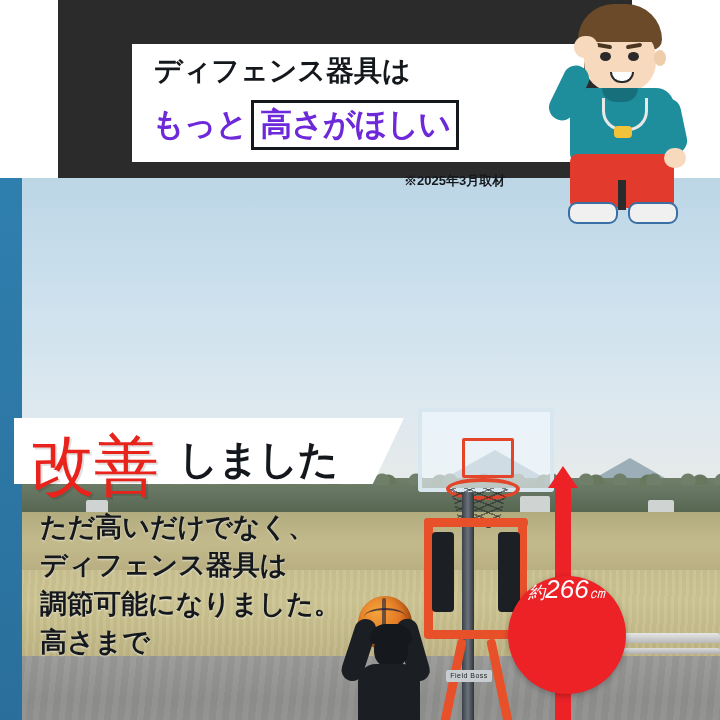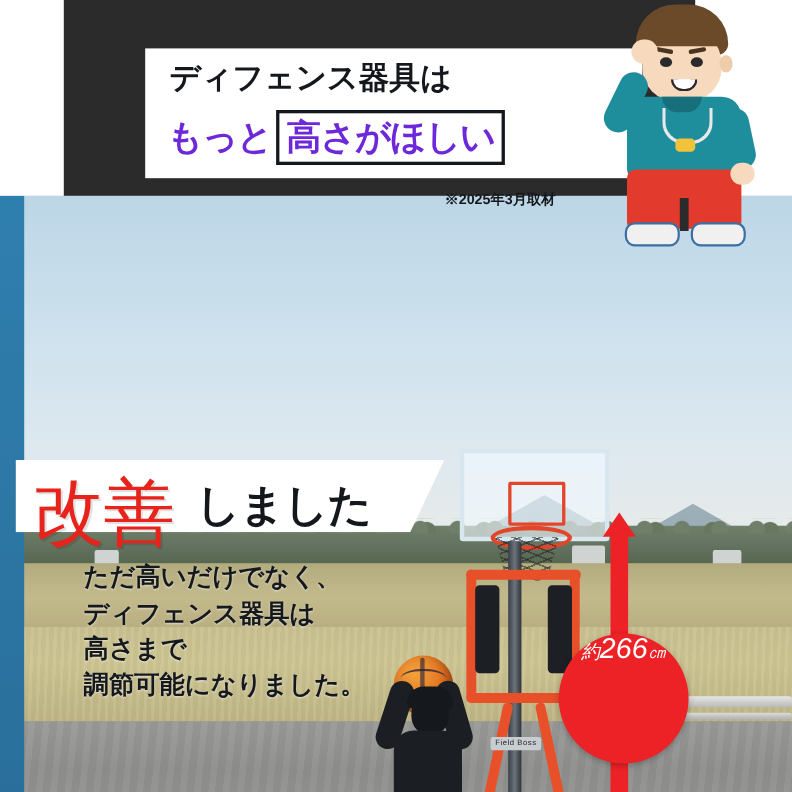--- a/index.html
+++ b/index.html
@@ -225,23 +225,22 @@
     letter-spacing:-1px;
     text-shadow: 2px 2px 0 rgba(0,0,0,.12);
   }
   .kaizen-black {
     position:absolute; left:164px; top:14px;
     font-size:40px; font-weight:bold; color:#14181c;
     letter-spacing:-1px;
   }
   .photo-copy {
     position:absolute; left:40px; top:330px;
-    font-size:23px; line-height:1.42; color:#15191d; font-weight:bold;
+    font-size:27px; line-height:1.42; color:#15191d; font-weight:bold;
     text-shadow: 0 1px 2px rgba(255,255,255,.6);
-    margin-left: 36px;
   }
 
   
   .top-panel {
     position:absolute; left:58px; top:0; width:574px; height:178px;
     background:#2b2b2b;
   }
   .top-title {
     position:absolute; left:0; top:8px; width:574px;
     text-align:center; color:#ffffff;
@@ -371,22 +370,22 @@
 
     <div class="kaizen-wrap">
       <div class="kaizen-bg"></div>
       <div class="kaizen-red">改善</div>
       <div class="kaizen-black">しました</div>
     </div>
 
     <div class="photo-copy">
       <div>ただ高いだけでなく、</div>
       <div>ディフェンス器具は</div>
+      <div>調節可能になりました。</div>
       <div>高さまで</div>
-      <div>調節可能になりました。</div>
     </div>
 
   </div>
 
   <div class="top-panel">
     <div class="white-card">
       <div class="card-l1">ディフェンス器具は</div>
       <div class="card-l2">
         <span>もっと</span><span class="boxed">高さがほしい</span>
       </div>

